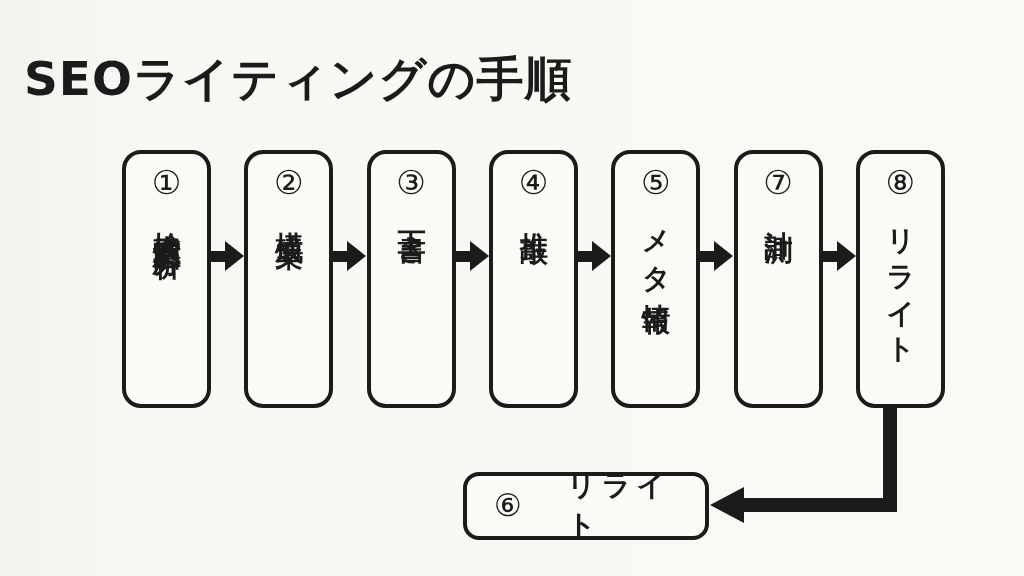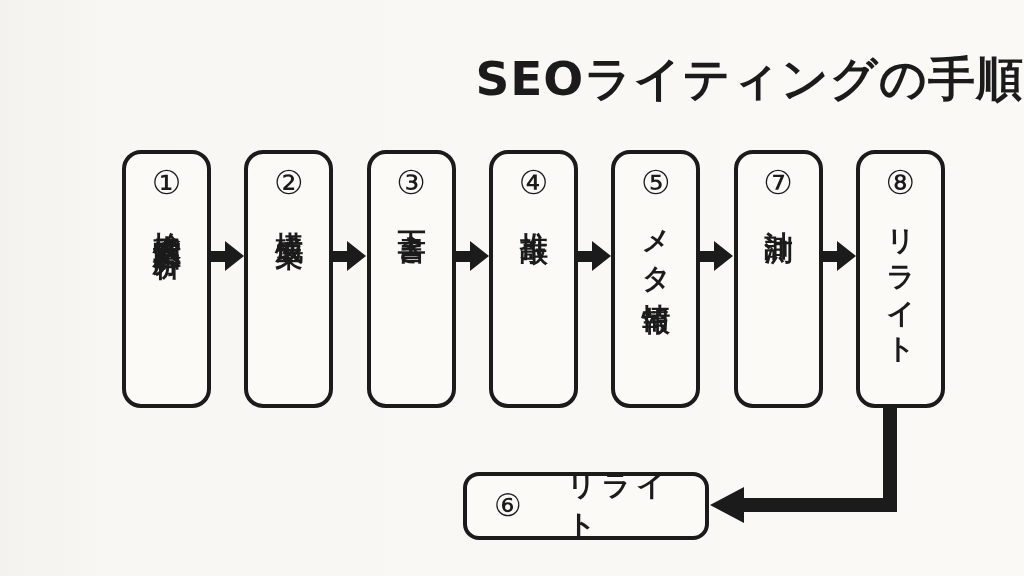--- a/index.html
+++ b/index.html
@@ -14,25 +14,26 @@
     height: 576px;
     background: linear-gradient(90deg, #f3f2ee 0%, #f8f7f3 12%, #faf9f6 100%);
     overflow: hidden;
     color: #1b1b1b;
   }
   .title {
     position: absolute;
     top: 48px;
     left: 0;
     width: 100%;
-    text-align: right;
+    text-align: left;
     font-size: 47px;
     font-weight: 800;
     letter-spacing: 1px;
     color: #1b1b1b;
+    padding-left: 24px;
   }
   
   .flow-row {
     position: absolute;
     left: 122px;
     top: 150px;
     width: 823px;
     height: 258px;
     display: flex;
     justify-content: space-between;

